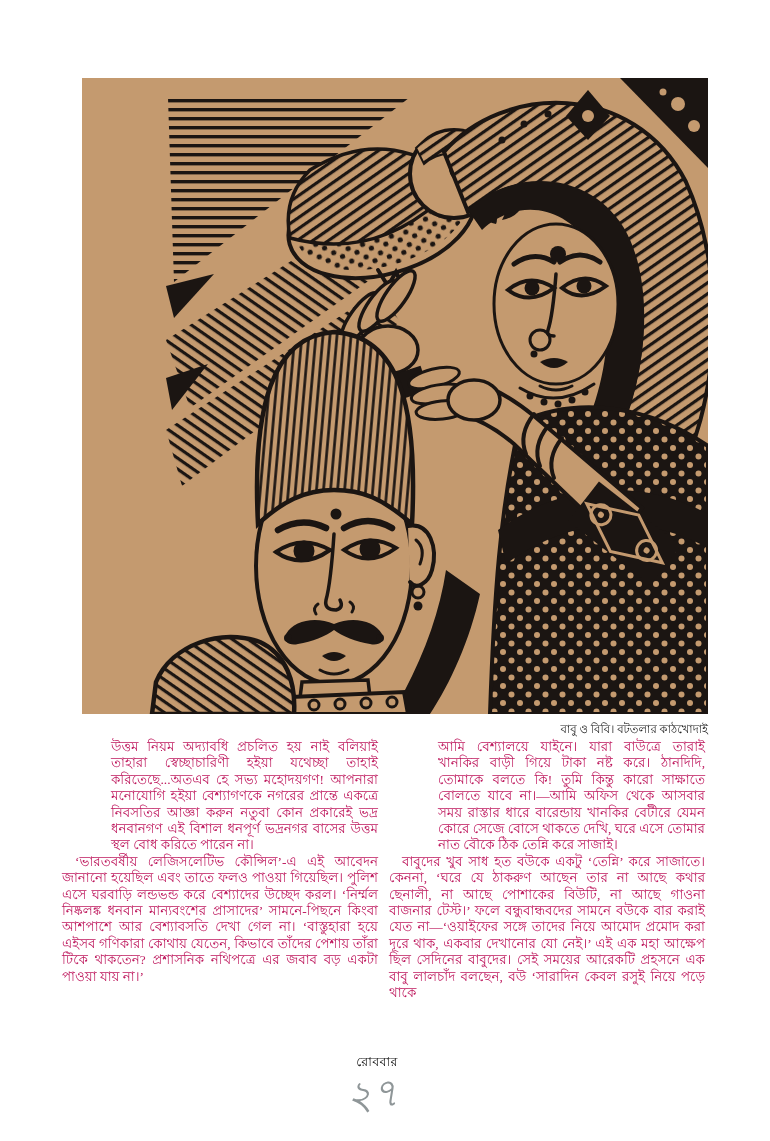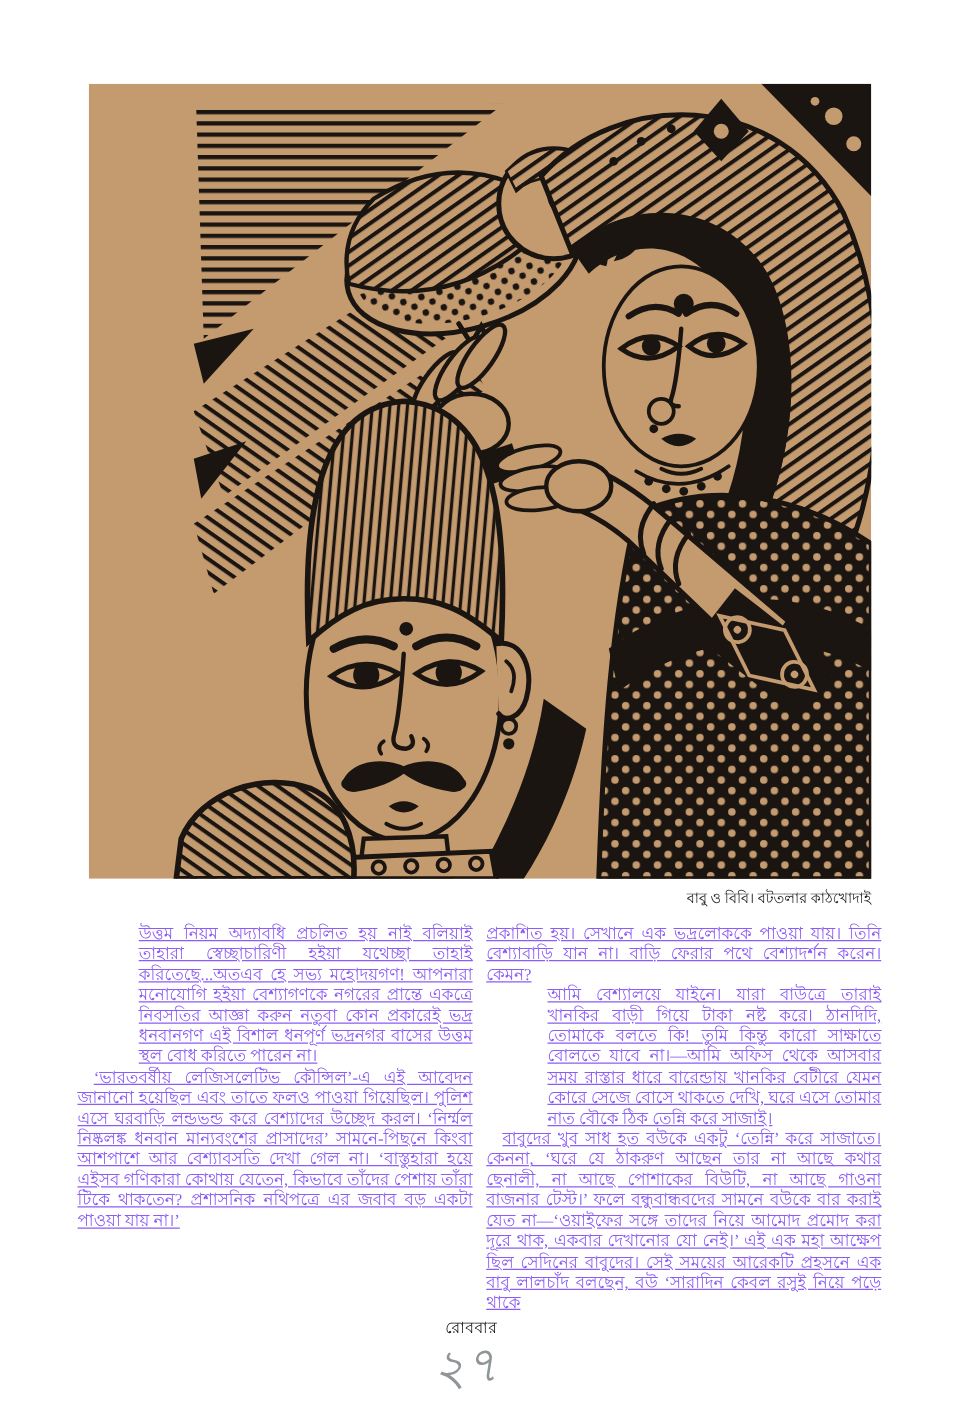--- a/index.html
+++ b/index.html
@@ -1,29 +1,29 @@
 <!DOCTYPE html>
 <html><head>
 <meta charset="utf-8">
 <style>
   html,body{margin:0;padding:0;background:#ffffff;}
   .page{
     position:relative;width:770px;height:1141px;background:#ffffff;overflow:hidden;
     font-family:"Liberation Serif","DejaVu Serif",serif;
   }
   
-  .artwork{position:absolute;left:71px;top:67px;width:626px;margin:0;}
+  .artwork{position:absolute;left:71px;top:67px;width:626px;margin:11px;}
   .artwork svg{display:block;}
   .artwork figcaption{
     margin-top:7px;text-align:right;font-size:11.5px;color:#222;
     font-family:"Liberation Serif","DejaVu Serif",serif;
   }
   
   .columns{position:absolute;left:62px;top:739px;width:644px;display:flex;gap:11px;}
-  .col{width:316px;font-size:13.4px;line-height:16.4px;text-align:justify;color:#8b5cf6;text-decoration:underline;}
+  .col{width:316px;font-size:13.4px;line-height:16.4px;text-align:justify;color:#be185d;}
   .col p{margin:0;}
   p.quote{margin-left:49px;}
   p.body-indent{text-indent:13px;}
   p.subhead{margin-top:18px;}
   
   .footer{position:absolute;left:0;top:1053px;width:770px;text-align:center;pointer-events:none;}
   .footer .mag{font-size:12.5px;color:#101010;letter-spacing:.4px;margin-left:-16px;}
   .footer .pageno{
     display:inline-block;font-size:40px;line-height:1;color:#8f9698;
     font-family:"DejaVu Serif",serif;font-style:italic;margin-left:-26px;margin-top:1px;
@@ -198,21 +198,20 @@
     </svg>
     <figcaption>বাবু ও বিবি। বটতলার কাঠখোদাই</figcaption>
   </figure>
 
   <main class="columns">
     <section class="col">
       <p class="quote">উত্তম নিয়ম অদ্যাবধি প্রচলিত হয় নাই বলিয়াই তাহারা স্বেচ্ছাচারিণী হইয়া যথেচ্ছা তাহাই করিতেছে...অতএব হে সভ্য মহোদয়গণ! আপনারা মনোযোগি হইয়া বেশ্যাগণকে নগরের প্রান্তে একত্রে নিবসতির আজ্ঞা করুন নতুবা কোন প্রকারেই ভদ্র ধনবানগণ এই বিশাল ধনপূর্ণ ভদ্রনগর বাসের উত্তম স্থল বোধ করিতে পারেন না।</p>
       <p class="body-indent">‘ভারতবর্ষীয় লেজিসলেটিভ কৌন্সিল’-এ এই আবেদন জানানো হয়েছিল এবং তাতে ফলও পাওয়া গিয়েছিল। পুলিশ এসে ঘরবাড়ি লন্ডভন্ড করে বেশ্যাদের উচ্ছেদ করল। ‘নির্ম্মল নিষ্কলঙ্ক ধনবান মান্যবংশের প্রাসাদের’ সামনে-পিছনে কিংবা আশপাশে আর বেশ্যাবসতি দেখা গেল না। ‘বাস্তুহারা হয়ে এইসব গণিকারা কোথায় যেতেন, কিভাবে তাঁদের পেশায় তাঁরা টিকে থাকতেন? প্রশাসনিক নথিপত্রে এর জবাব বড় একটা পাওয়া যায় না।’</p>
     </section>
     <section class="col">
-      <p>প্রকাশিত হয়। সেখানে এক ভদ্রলোককে পাওয়া যায়। তিনি বেশ্যাবাড়ি যান না। বাড়ি ফেরার পথে বেশ্যাদর্শন করেন। কেমন?</p>
       <p class="quote">আমি বেশ্যালয়ে যাইনে। যারা বাউত্রে তারাই খানকির বাড়ী গিয়ে টাকা নষ্ট করে। ঠানদিদি, তোমাকে বলতে কি! তুমি কিন্তু কারো সাক্ষাতে বোলতে যাবে না।—আমি অফিস থেকে আসবার সময় রাস্তার ধারে বারেন্ডায় খানকির বেটীরে যেমন কোরে সেজে বোসে থাকতে দেখি, ঘরে এসে তোমার নাত বৌকে ঠিক তেন্নি করে সাজাই।</p>
       <p class="body-indent">বাবুদের খুব সাধ হত বউকে একটু ‘তেন্নি’ করে সাজাতে। কেননা, ‘ঘরে যে ঠাকরুণ আছেন তার না আছে কথার ছেনালী, না আছে পোশাকের বিউটি, না আছে গাওনা বাজনার টেস্ট।’ ফলে বন্ধুবান্ধবদের সামনে বউকে বার করাই যেত না—‘ওয়াইফের সঙ্গে তাদের নিয়ে আমোদ প্রমোদ করা দূরে থাক, একবার দেখানোর যো নেই।’ এই এক মহা আক্ষেপ ছিল সেদিনের বাবুদের। সেই সময়ের আরেকটি প্রহসনে এক বাবু লালচাঁদ বলছেন, বউ ‘সারাদিন কেবল রসুই নিয়ে পড়ে থাকে</p>
     </section>
   </main>
 
   <div class="footer">
     <div class="mag">রোববার</div>
     <div><span class="pageno">২৭</span></div>
   </div>
 

